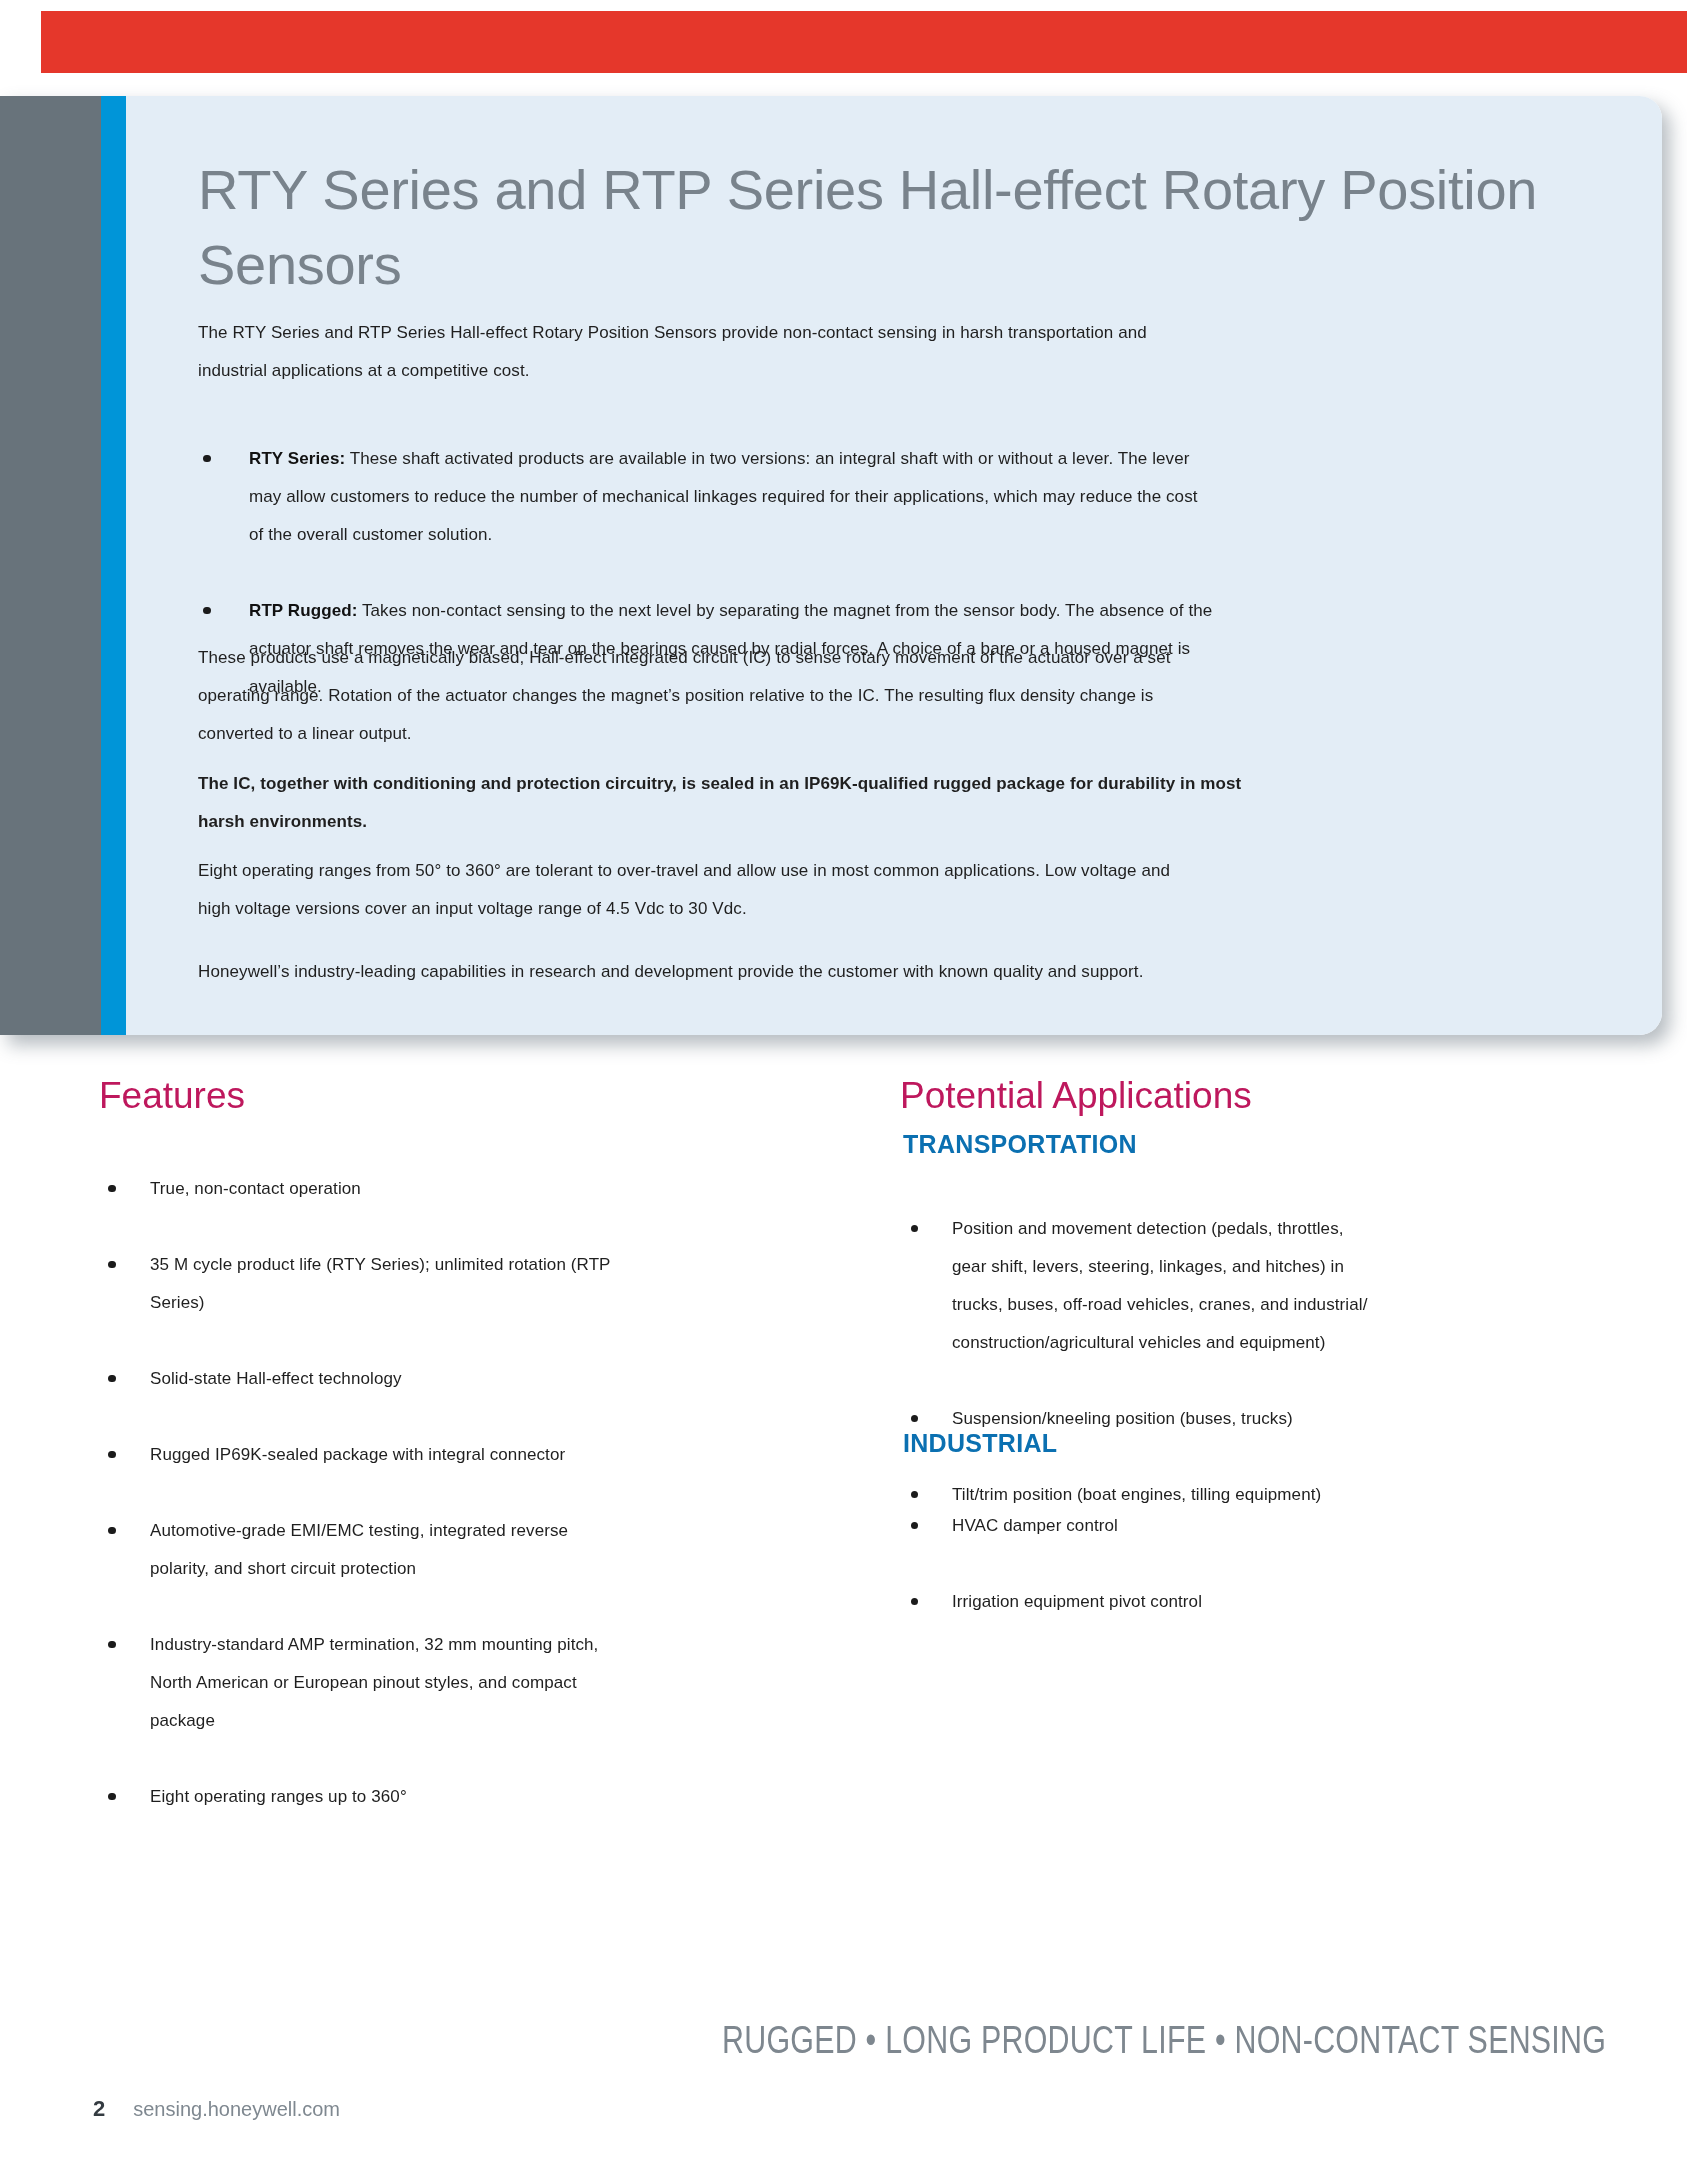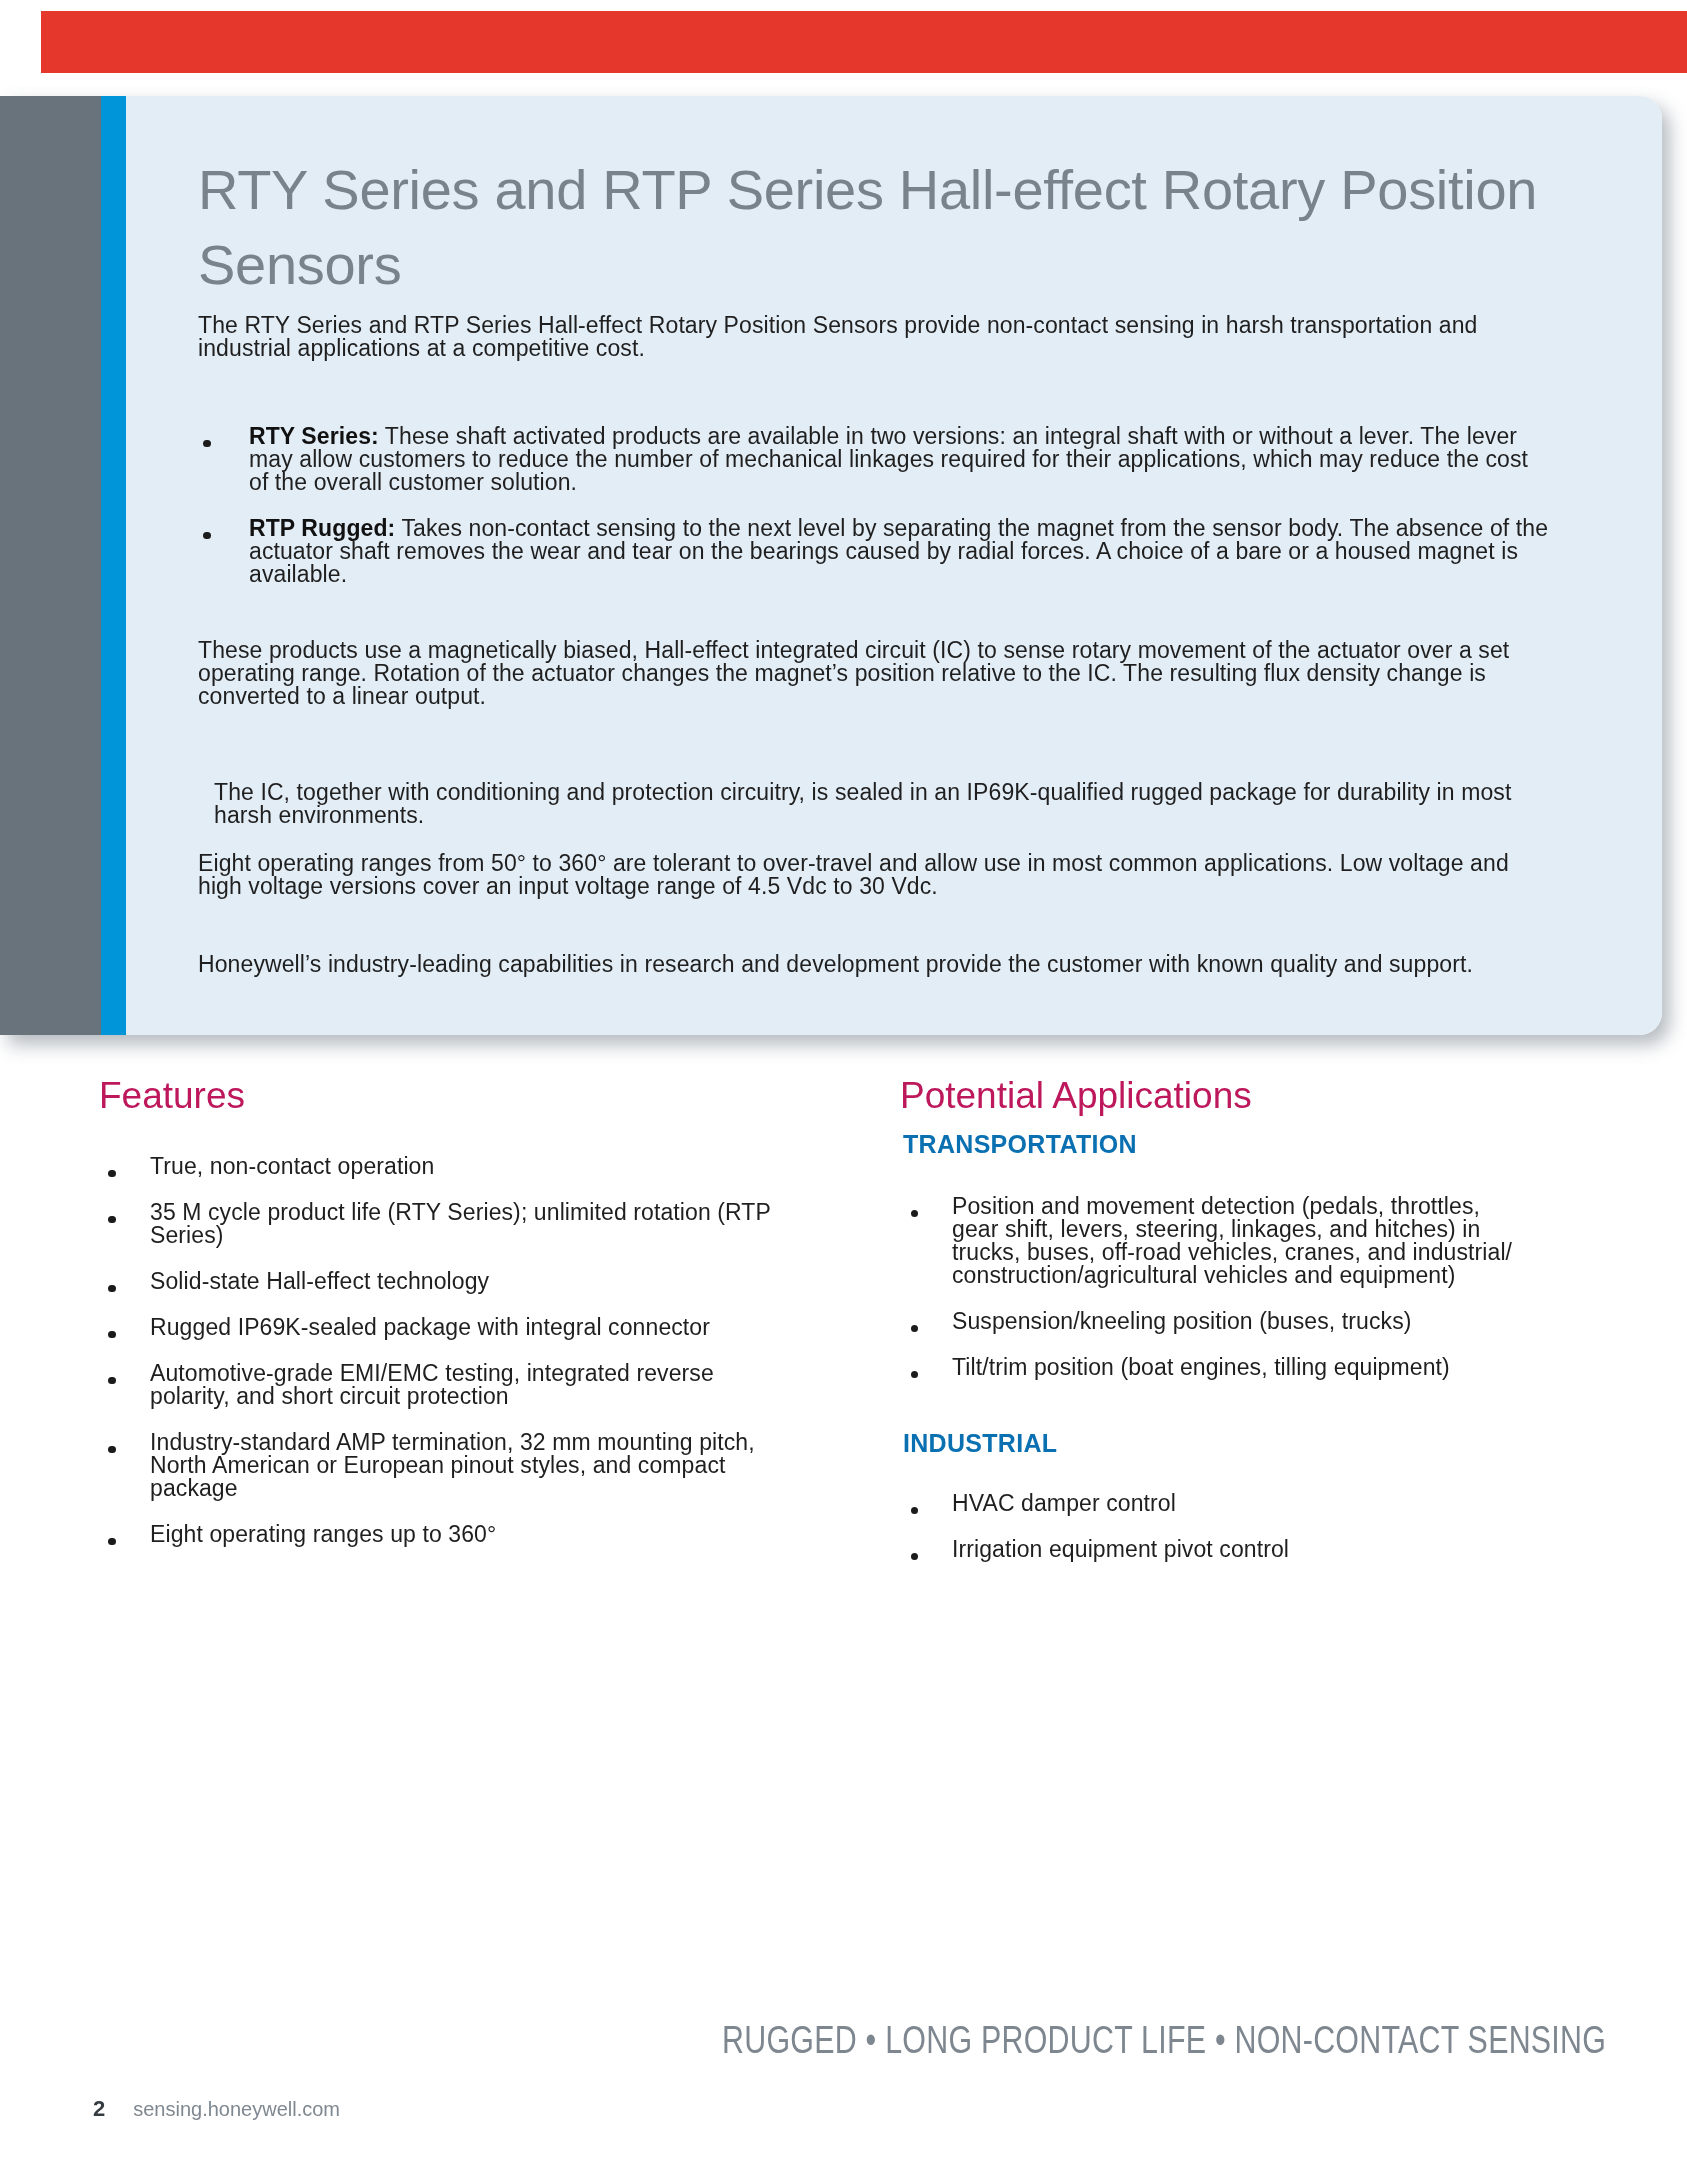--- a/index.html
+++ b/index.html
@@ -27,21 +27,21 @@
     background:#e3edf6;border-radius:0 22.5px 22.5px 0;
   }
 
   .hero-title{
     left:198px;top:152px;width:1389px;
     font-size:56px;line-height:75px;color:#79838c;
     white-space:pre-line;font-weight:normal;letter-spacing:-0.3px;
   }
 
   .body-text{
-    font-size:23px;line-height:23px;color:#1f1f1f;
+    font-size:17px;line-height:38px;color:#1f1f1f;
     white-space:pre-line;letter-spacing:0.1px;
   }
   .hero-p1{left:198px;top:314px;width:1436px;}
   .hero-list{left:198px;top:402px;width:1436px;}
   .hero-p2{left:198px;top:639px;width:1436px;}
   .hero-p3{left:198px;top:765px;width:1436px;}
   .hero-p4{left:198px;top:852px;width:1436px;}
   .hero-p5{left:198px;top:953px;width:1436px;}
 
   .li{position:relative;padding-left:51px;white-space:pre-line;}
@@ -114,21 +114,21 @@
 may allow customers to reduce the number of mechanical linkages required for their applications, which may reduce the cost
 of the overall customer solution.</span></div>
   <div class="li"><span class="dot"></span><span class="bold-label">RTP Rugged:</span><span> Takes non-contact sensing to the next level by separating the magnet from the sensor body. The absence of the
 actuator shaft removes the wear and tear on the bearings caused by radial forces. A choice of a bare or a housed magnet is
 available.</span></div>
 </div>
 
 <p class="abs body-text hero-p2" style="margin:0;">These products use a magnetically biased, Hall-effect integrated circuit (IC) to sense rotary movement of the actuator over a set
 operating range. Rotation of the actuator changes the magnet’s position relative to the IC. The resulting flux density change is
 converted to a linear output.</p>
-<p class="abs body-text hero-p3" style="margin:16px;">The IC, together with conditioning and protection circuitry, is sealed in an IP69K-qualified rugged package for durability in most
+<p class="abs body-text hero-p3" style="margin:0;font-weight:bold;">The IC, together with conditioning and protection circuitry, is sealed in an IP69K-qualified rugged package for durability in most
 harsh environments.</p>
 <p class="abs body-text hero-p4" style="margin:0;">Eight operating ranges from 50° to 360° are tolerant to over-travel and allow use in most common applications. Low voltage and
 high voltage versions cover an input voltage range of 4.5 Vdc to 30 Vdc.</p>
 <p class="abs body-text hero-p5" style="margin:0;">Honeywell’s industry-leading capabilities in research and development provide the customer with known quality and support.</p>
 
 <h2 class="abs col-heading features-heading" style="margin:0;">Features</h2>
 <div class="abs body-text features-list">
   <div class="li"><span class="dot"></span><span>True, non-contact operation</span></div>
   <div class="li"><span class="dot"></span><span>35 M cycle product life (RTY Series); unlimited rotation (RTP
 Series)</span></div>

